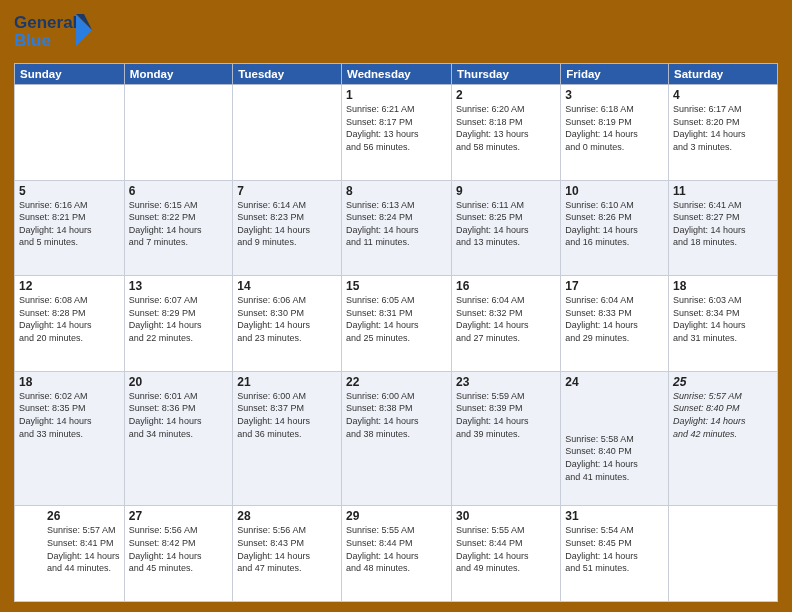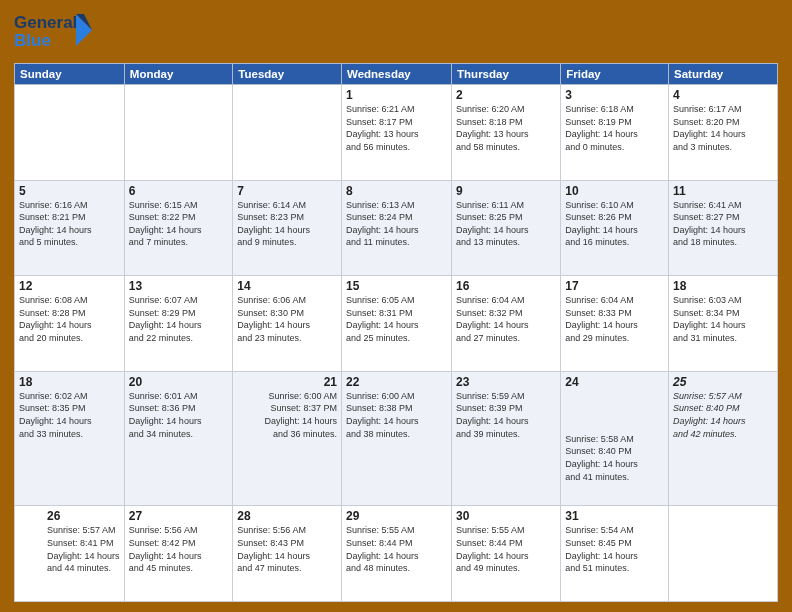--- a/index.html
+++ b/index.html
@@ -259,21 +259,21 @@
 Daylight: 14 hours
 and 33 minutes.</div>
           </td>
           <td style="background: rgb(238, 241, 248); height: 82px;">
             <span class="day-num">20</span>
             <div class="day-info" style="white-space: pre-line;">Sunrise: 6:01 AM
 Sunset: 8:36 PM
 Daylight: 14 hours
 and 34 minutes.</div>
           </td>
-          <td style="background: rgb(238, 241, 248); height: 82px; text-align: right;">
+          <td style="background: rgb(238, 241, 248); height: 82px;">
             <span class="day-num">21</span>
             <div class="day-info" style="white-space: pre-line;">Sunrise: 6:00 AM
 Sunset: 8:37 PM
 Daylight: 14 hours
 and 36 minutes.</div>
           </td>
           <td style="background: rgb(238, 241, 248); height: 82px;">
             <span class="day-num">22</span>
             <div class="day-info" style="white-space: pre-line;">Sunrise: 6:00 AM
 Sunset: 8:38 PM

